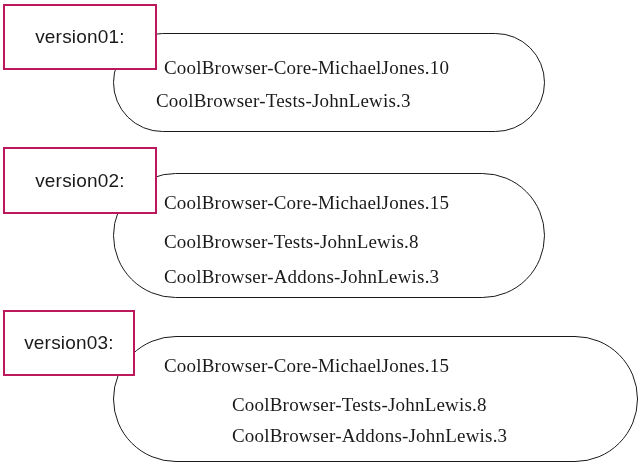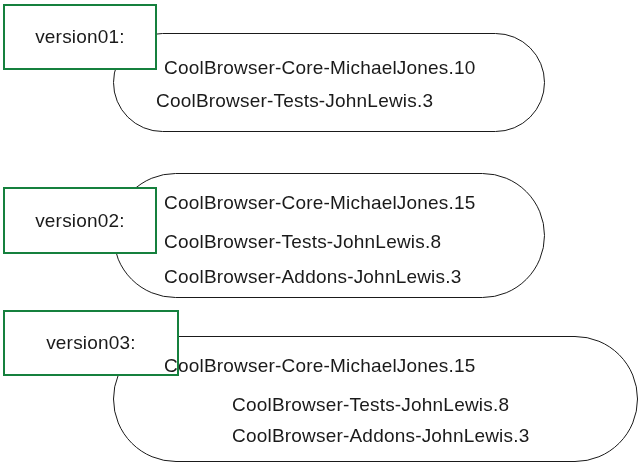--- a/index.html
+++ b/index.html
@@ -19,51 +19,52 @@
   .stadium {
     position: absolute;
     background: #ffffff;
     border: 1.7px solid #1a1a1a;
     z-index: 1;
     box-sizing: border-box;
   }
   .vbox {
     position: absolute;
     background: #ffffff;
-    border: 2px solid #15803d;
+    border: 2px solid #be185d;
     z-index: 2;
     box-sizing: border-box;
     display: flex;
     align-items: center;
     justify-content: center;
     font-size: 19px;
     letter-spacing: 0.2px;
   }
   .pkg-line {
     position: absolute;
     z-index: 3;
     font-size: 19px;
     line-height: 22px;
     white-space: nowrap;
     letter-spacing: 0.2px;
+    font-family: Liberation Serif, serif;
   }
   
   .stadium-1 { left: 113px; top: 33px;  width: 432px; height: 99px;  border-radius: 50px; }
   .vbox-1    { left: 3px;   top: 4px;   width: 154px; height: 66px; }
   .g1-l1 { left: 164px; top: 57px; }
   .g1-l2 { left: 156px; top: 90px; }
   
   .stadium-2 { left: 113px; top: 173px; width: 432px; height: 125px; border-radius: 63px; }
-  .vbox-2    { left: 3px;   top: 147px; width: 154px; height: 67px; margin-top: 40px; }
+  .vbox-2    { left: 3px;   top: 147px; width: 154px; height: 67px; }
   .g2-l1 { left: 164px; top: 192px; }
   .g2-l2 { left: 164px; top: 231px; }
   .g2-l3 { left: 164px; top: 266px; }
   
   .stadium-3 { left: 113px; top: 336px; width: 525px; height: 126px; border-radius: 63px; }
-  .vbox-3    { left: 3px;   top: 310px; width: 176px; height: 66px; }
+  .vbox-3    { left: 3px;   top: 310px; width: 132px; height: 66px; }
   .g3-l1 { left: 164px; top: 355px; }
   .g3-l2 { left: 232px; top: 394px; }
   .g3-l3 { left: 232px; top: 425px; }
 </style>
 </head>
 <body>
 
 <div class="canvas">
 
   <div>

